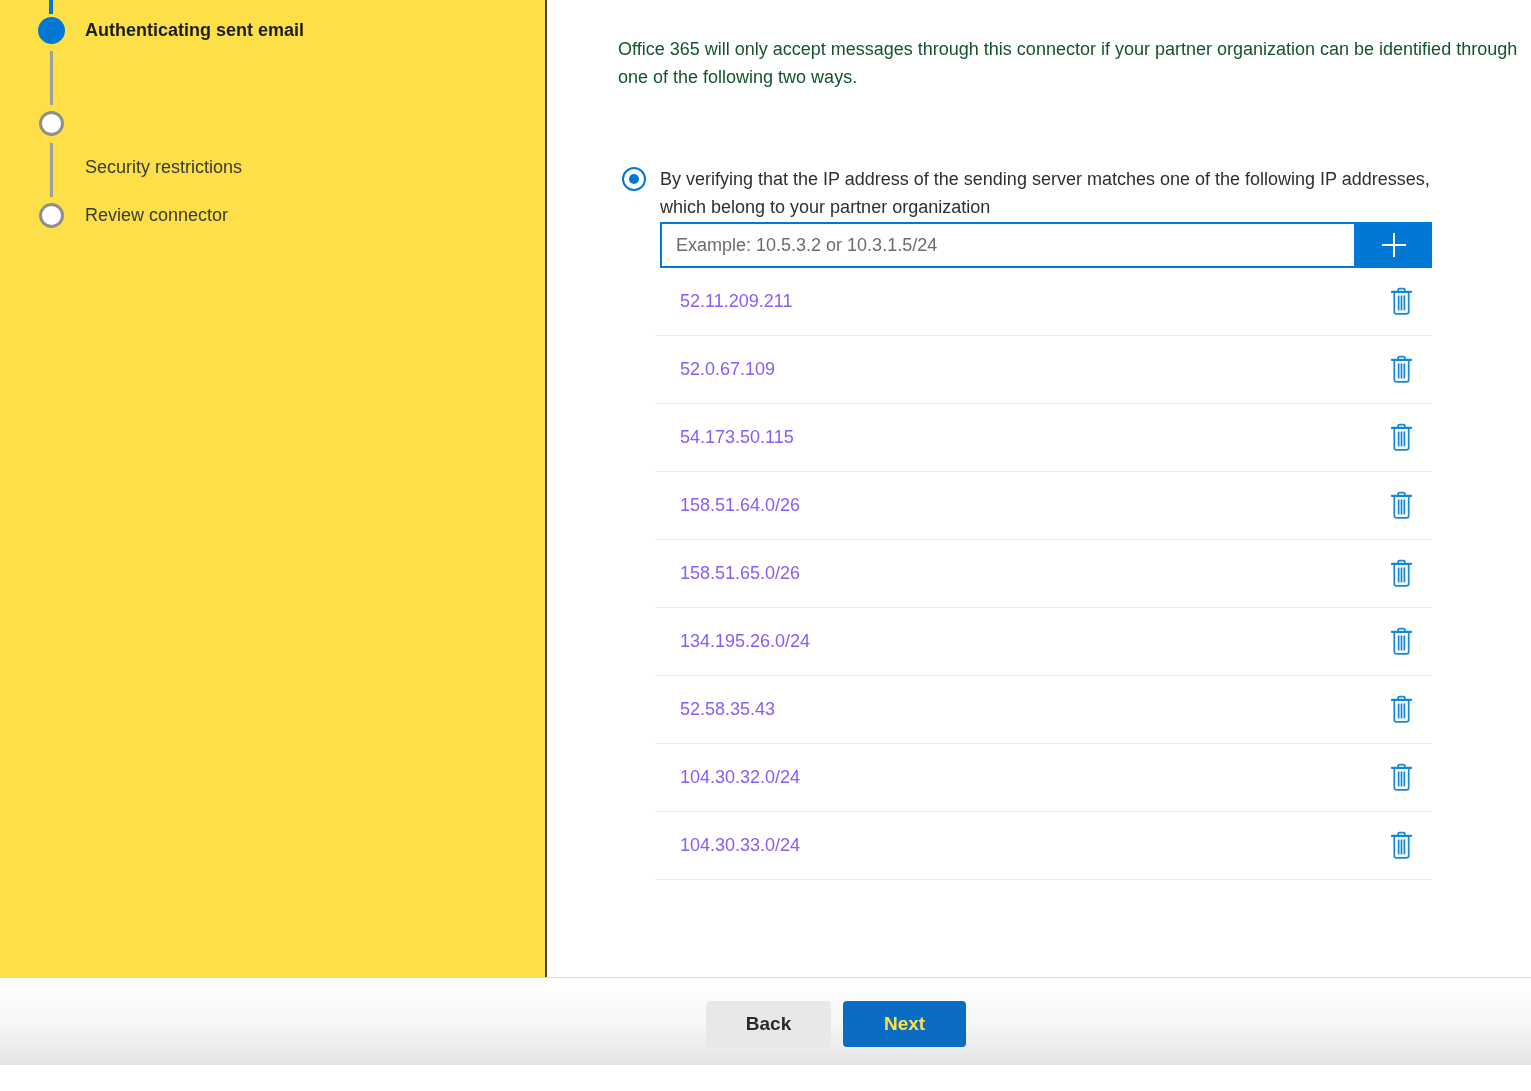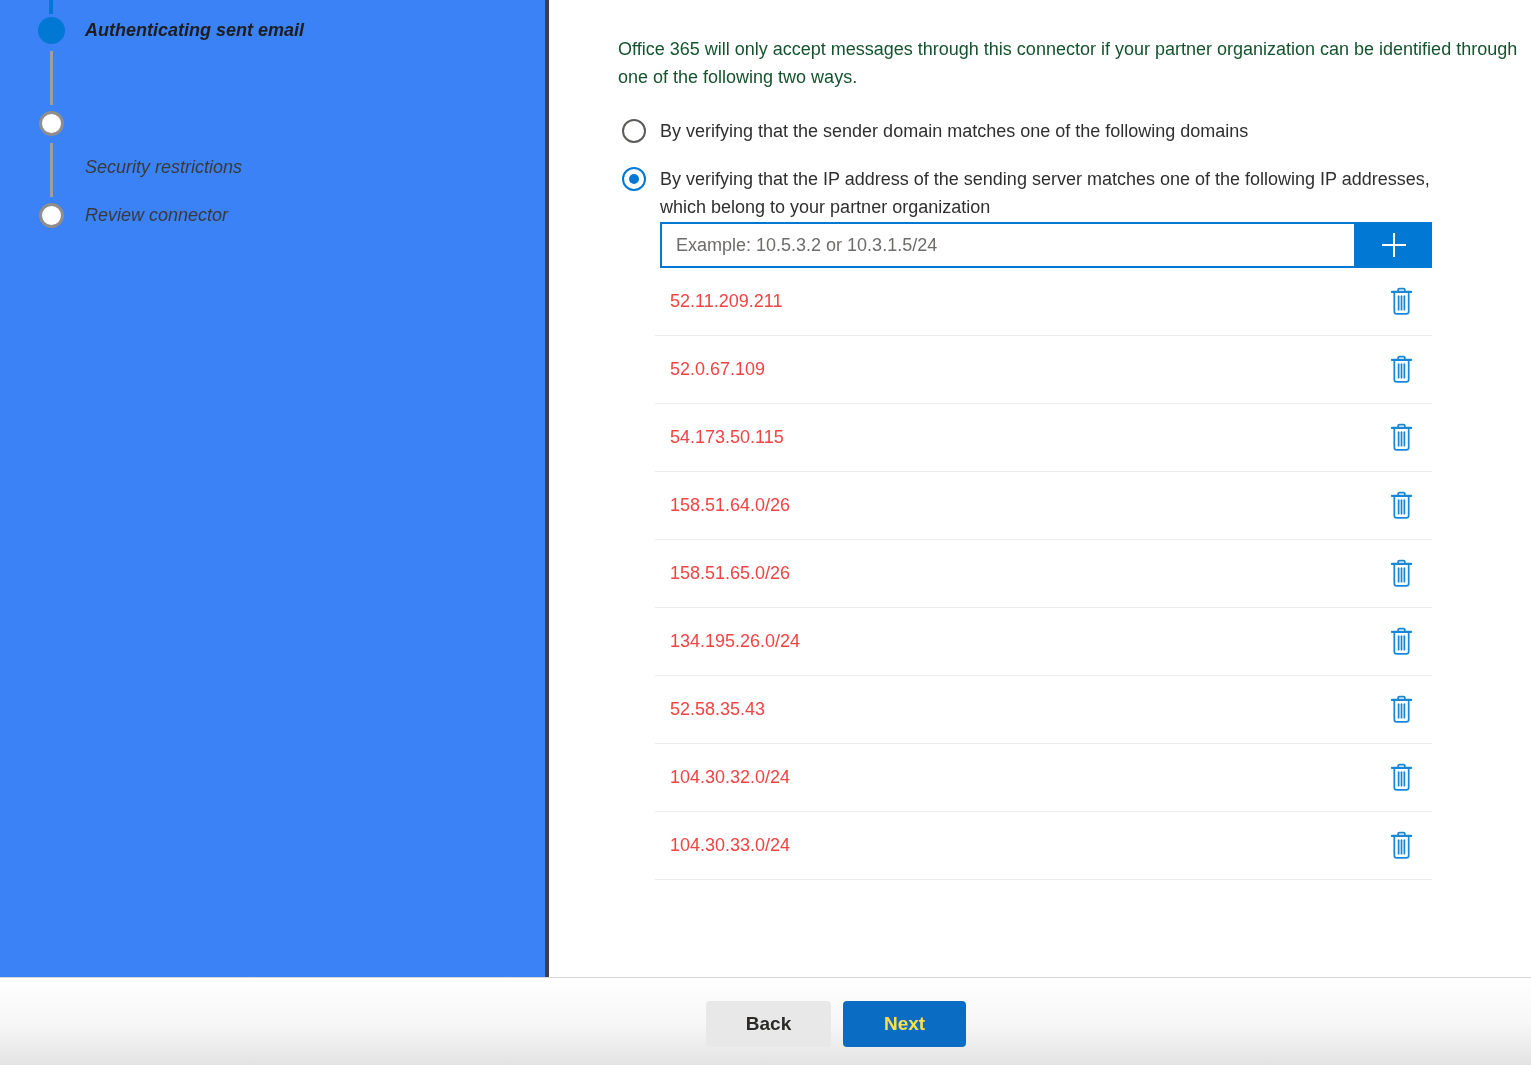--- a/index.html
+++ b/index.html
@@ -7,21 +7,21 @@
     width:1531px;height:1091px;
     position:relative;overflow:hidden;
     background:#ffffff;
     font-family:"Liberation Sans",sans-serif;
     color:#252423;
   }
   
   .wizard{position:absolute;left:0;top:0;width:1531px;height:1003px;overflow:hidden;background:#fff;}
 
   
-  .left-nav{position:absolute;left:0;top:0;width:545px;height:1003px;background:#3b82f6;border-right:4px solid #404040;font-style:italic;}
+  .left-nav{position:absolute;left:0;top:0;width:545px;height:1003px;background:#fde047;border-right:2px solid #404040;}
   .pre-line{position:absolute;left:49px;top:0;width:4px;height:14px;background:#0078d4;}
   .step-circle{position:absolute;border-radius:50%;box-sizing:border-box;}
   .step-circle.current{left:38px;top:17px;width:27px;height:27px;background:#0078d4;}
   .step-circle.upcoming{width:25px;height:25px;border:3px solid #908e8c;background:#fff;}
   .step-circle.c2{left:39px;top:111px;}
   .step-circle.c3{left:39px;top:203px;}
   .step-conn{position:absolute;left:50px;width:3px;background:#a19f9d;}
   .step-conn.a{top:51px;height:54px;}
   .step-conn.b{top:143px;height:54px;}
   .step-label{position:absolute;left:85px;font-size:18px;white-space:nowrap;}
@@ -45,21 +45,21 @@
 
   .ip-entry{position:absolute;left:42px;top:222px;display:flex;}
   .ip-input{box-sizing:border-box;width:696px;height:46px;border:2px solid #0078d4;border-radius:0;
     padding:0 14px;font-size:18px;font-family:Liberation Sans, sans-serif;color:#2f2f2f;outline:none;}
   .ip-input::placeholder{color:#6e6c6a;opacity:1;}
   .add-btn{width:76px;height:46px;border:none;background:#0078d4;cursor:pointer;
     display:flex;align-items:center;justify-content:center;padding:0;}
 
   .ip-list{position:absolute;left:37px;top:268px;width:777px;}
   .ip-row{height:68px;box-sizing:border-box;display:flex;align-items:center;border-bottom:1px solid #ececec;}
-  .ip-text{margin-left:15px;font-size:18px;color:#ef4444;}
+  .ip-text{margin-left:25px;font-size:18px;color:#8b5cf6;}
   .trash-btn{margin-left:auto;margin-right:17px;background:none;border:none;padding:2px;cursor:pointer;line-height:0;}
 
   
   .footer{position:absolute;left:0;top:977px;width:1531px;height:88px;
     border-top:1px solid #d8d8d8;box-sizing:border-box;
     background:linear-gradient(180deg,#ffffff 0%,#f6f6f6 55%,#e3e3e3 100%);}
   .btn{position:absolute;border:none;border-radius:4px;font-family:"Liberation Sans",sans-serif;
     font-size:19px;font-weight:bold;cursor:pointer;}
   .btn-back{left:706px;top:23px;width:125px;height:46px;background:#e8e8e8;color:#2b2a29;}
   .btn-next{left:843px;top:23px;width:123px;height:46px;background:#0b6cc4;color:#fde047;}
@@ -82,24 +82,20 @@
 
     <div class="step-conn b"></div>
 
     <div class="step-circle upcoming c3"></div>
     <div class="step-label l3">Review connector</div>
   </div>
 
   <div class="content">
     <p class="intro">Office 365 will only accept messages through this connector if your partner organization can be identified through one of the following two ways.</p>
 
-    <div class="radio-row opt0">
-      <span class="radio-circle"></span>
-      <span class="radio-label">By verifying that the sender domain matches one of the following domains</span>
-    </div>
 
     <div class="radio-row opt1 selected">
       <span class="radio-circle">
           <span class="radio-dot"></span>
         </span>
       <span class="radio-label">By verifying that the IP address of the sending server matches one of the following IP addresses, which belong to your partner organization</span>
     </div>
 
     <div class="ip-entry">
       <input class="ip-input" type="text" placeholder="Example: 10.5.3.2 or 10.3.1.5/24" style="">

